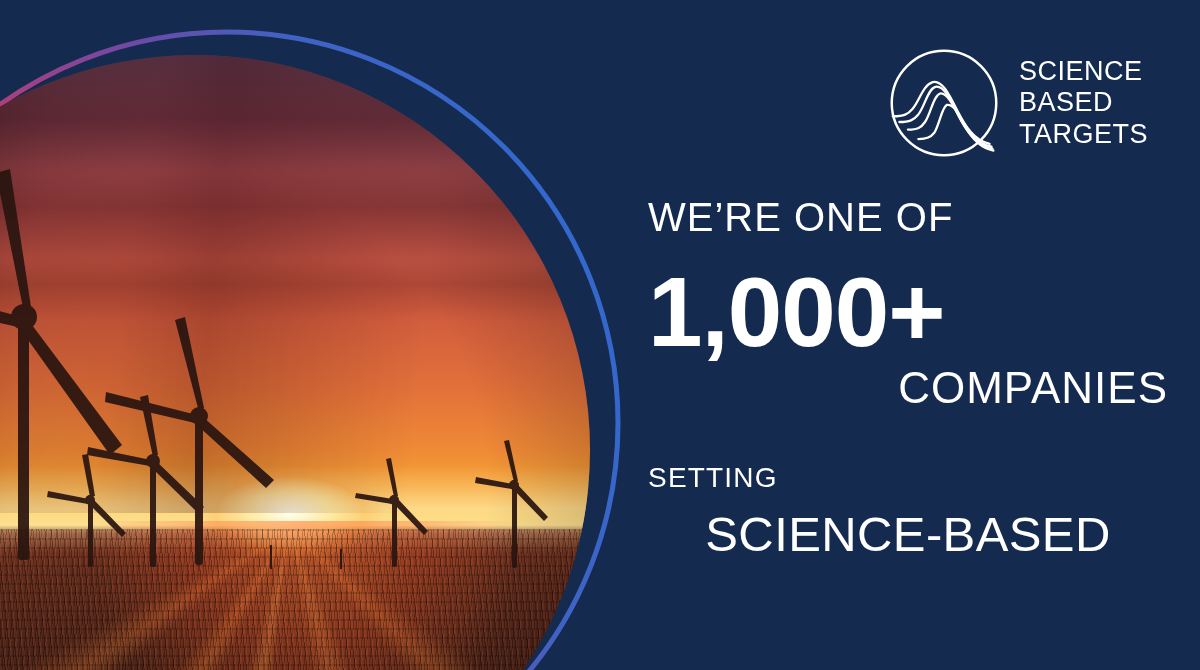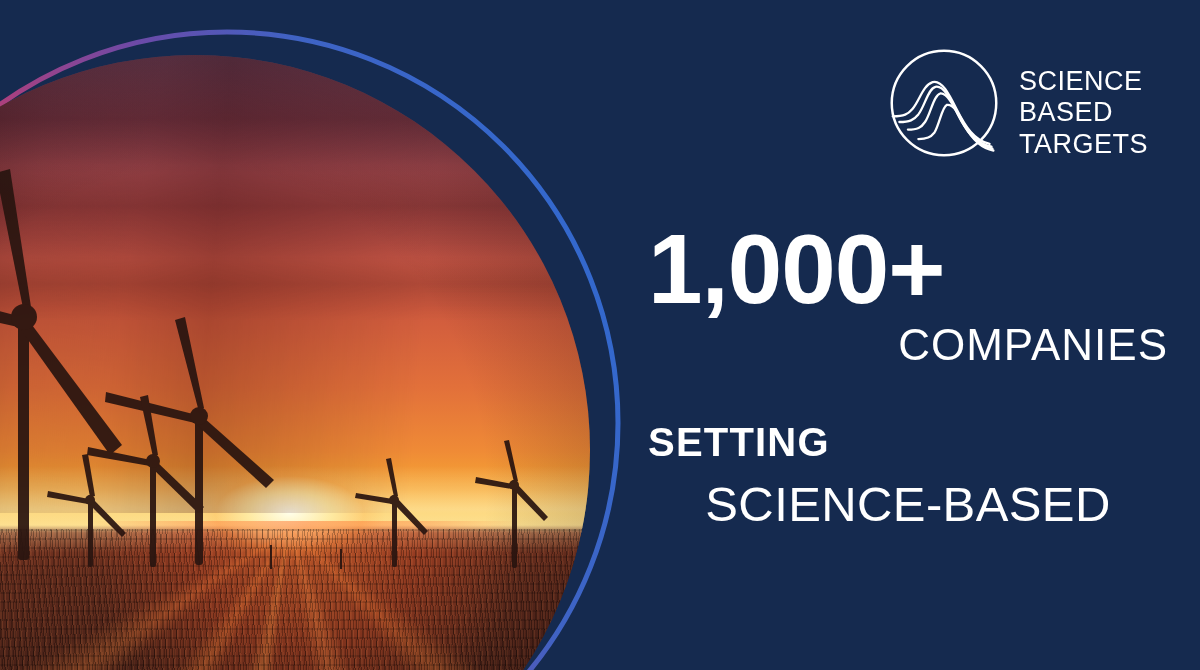--- a/index.html
+++ b/index.html
@@ -134,21 +134,21 @@
   }
   .turbines { position:absolute; inset:0; }
   .turbines svg { width:100%; height:100%; display:block; }
 
   
   .logo {
     position:absolute;
     right:52px;
     top:46px;
     display:flex;
-    align-items:flex-end;
+    align-items:center;
     gap:18px;
     z-index:6;
   }
   .logo-mark { width:114px; height:114px; flex:0 0 auto; }
   .logo-mark svg { display:block; width:100%; height:100%; }
   .logo-words {
     color:#ffffff;
     font-size:27px;
     line-height:1.16;
     letter-spacing:0.5px;
@@ -183,22 +183,22 @@
   .line-mid {
     font-size:44px;
     font-weight:300;
     letter-spacing:1.0px;
     line-height:1.05;
     white-space:nowrap;
     text-align:right;
   }
   .block-2 { margin-top:52px; }
   .line-setting {
-    font-size:40px;
-    font-weight:700;
+    font-size:28px;
+    font-weight:400;
     letter-spacing:1.2px;
     line-height:1.1;
     margin-bottom:12px;
     white-space:nowrap;
     margin-top:8px;
   }
   .line-big {
     font-size:49px;
     font-weight:300;
     letter-spacing:0.4px;
@@ -316,20 +316,21 @@
       </svg>
     </div>
     <div class="logo-words">
       <div>SCIENCE</div>
       <div>BASED</div>
       <div>TARGETS</div>
     </div>
   </div>
 
   <div class="copy">
+    <div class="line-small">WE’RE ONE OF</div>
     <div class="line-huge">1,000+</div>
     <div class="line-mid">COMPANIES</div>
 
     <div class="block-2">
       <div class="line-setting">SETTING</div>
       <div class="line-big">SCIENCE-BASED</div>
     </div>
   </div>
 
 </div>

